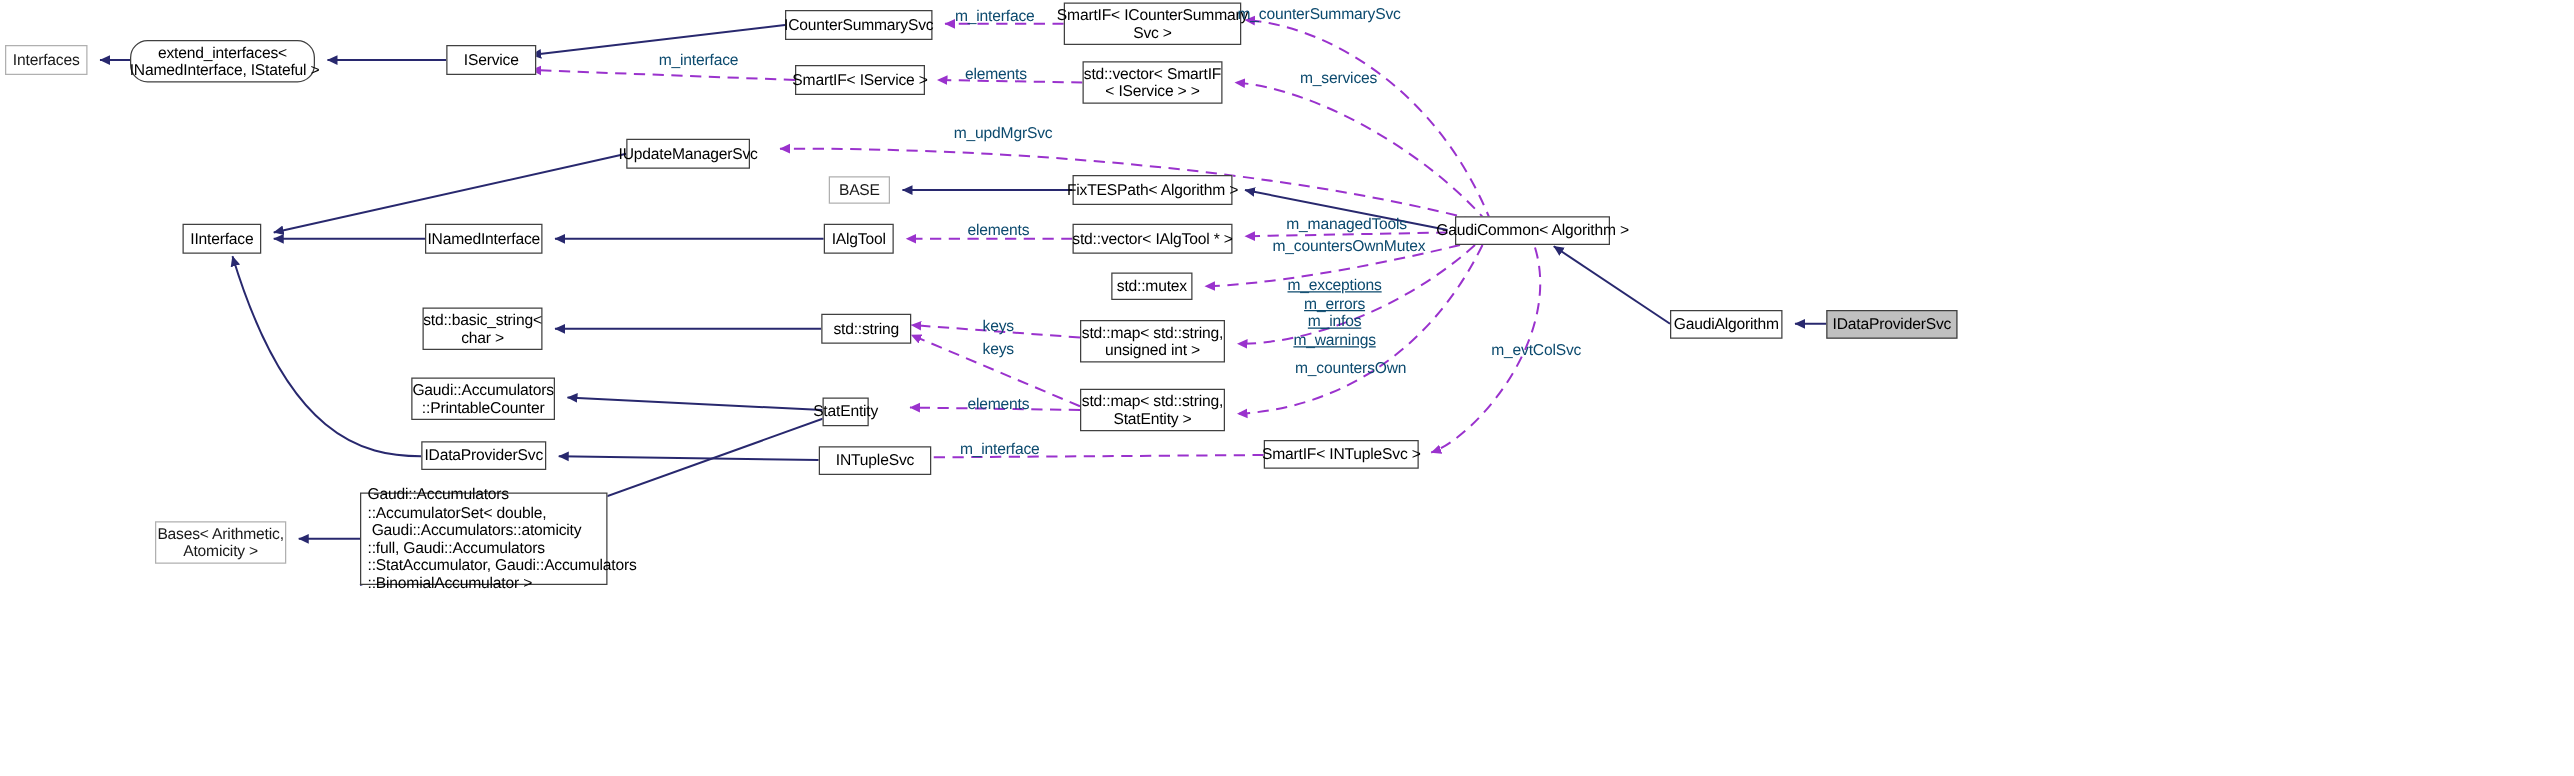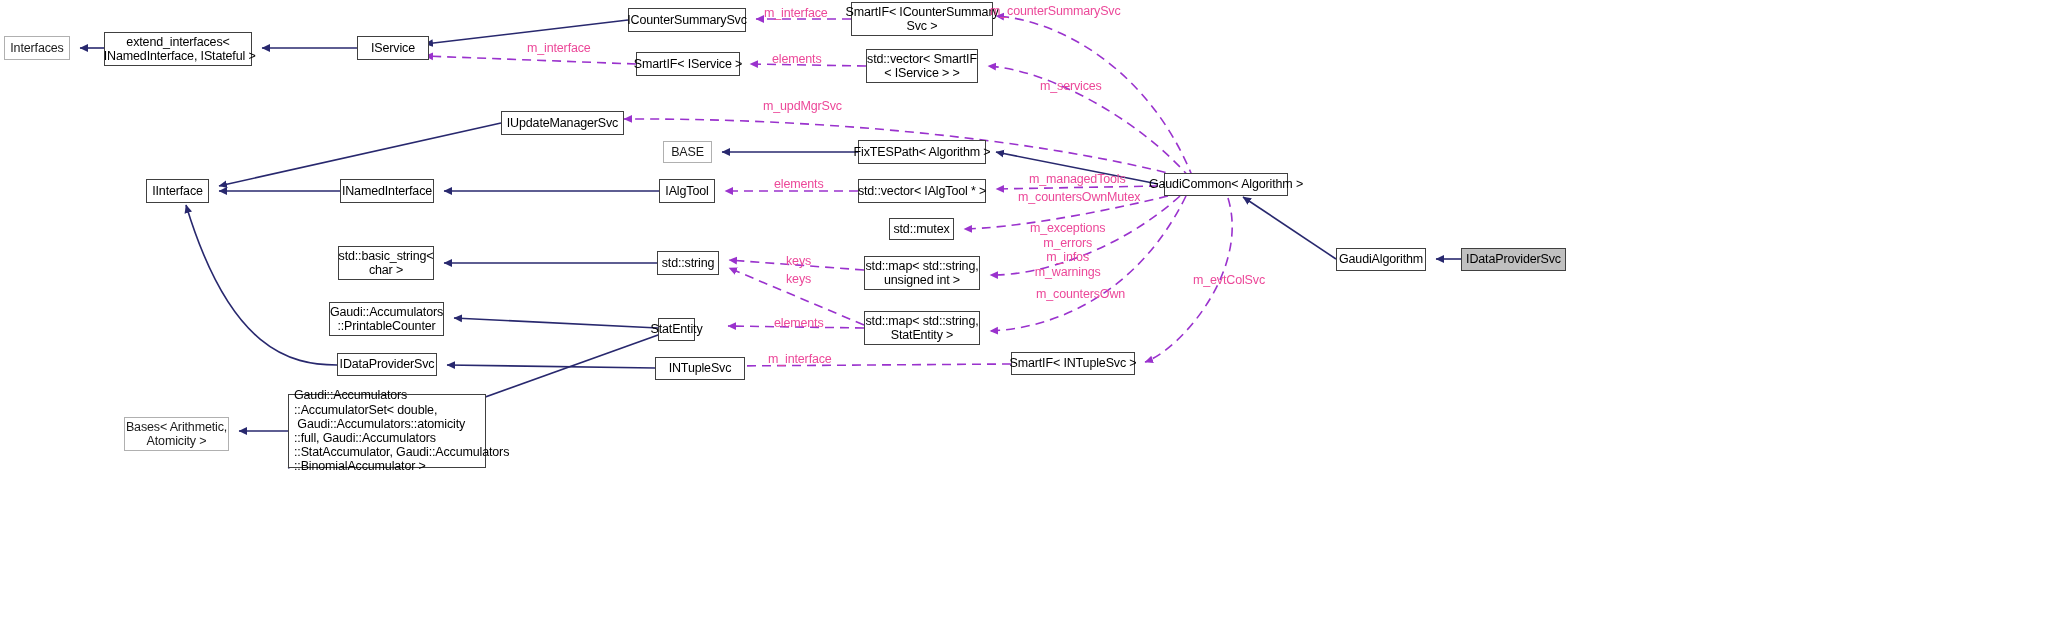--- a/index.html
+++ b/index.html
@@ -49,21 +49,21 @@
   }
   .node.leftalign {
     justify-content: flex-start;
     text-align: left;
     padding-left: 5px;
   }
   .edge-label {
     position: absolute;
     font-size: 12.5px;
     line-height: 14.5px;
-    color: #ec4899;
+    color: #0c4a6e;
     white-space: pre;
     text-align: center;
     letter-spacing: -0.15px;
     z-index: 6;
     background: transparent;
   }
 </style>
 </head>
 <body>
 
@@ -113,57 +113,57 @@
       <path d="M1180,196 C1120,250 1040,276 990,275" marker-end="url(#use-arrow)"></path>
       <path d="M1186,196 C1140,290 1060,328 990,331" marker-end="url(#use-arrow)"></path>
       <path d="M864,328 L728,326" marker-end="url(#use-arrow)"></path>
       <path d="M1011,364 L731,366" marker-end="url(#use-arrow)"></path>
       <path d="M1228,198 C1250,270 1180,350 1145,362" marker-end="url(#use-arrow)"></path>
     </g>
   </svg>
 
   <div class="node thin" style="left:4px;top:36px;width:66px;height:24px;">Interfaces</div>
 
-  <div class="node" style="left:104px;top:32px;width:148px;height:34px;">extend_interfaces&lt;
+  <div class="node" style="left:104px;top:32px;width:148px;height:34px;border-radius:14px;">extend_interfaces&lt;
  INamedInterface, IStateful &gt;</div>
 
   <div class="node" style="left:357px;top:36px;width:72px;height:24px;">IService</div>
 
   <div class="node" style="left:628px;top:8px;width:118px;height:24px;">ICounterSummarySvc</div>
 
   <div class="node" style="left:851px;top:2px;width:142px;height:34px;">SmartIF&lt; ICounterSummary
 Svc &gt;</div>
 
   <div class="node" style="left:636px;top:52px;width:104px;height:24px;">SmartIF&lt; IService &gt;</div>
 
   <div class="node" style="left:866px;top:49px;width:112px;height:34px;">std::vector&lt; SmartIF
 &lt; IService &gt; &gt;</div>
 
-  <div class="node" style="left:501px;top:111px;width:123px;height:24px;">IUpdateManagerSvc</div>
+  <div class="node" style="left:501px;top:111px;width:99px;height:24px;">IUpdateManagerSvc</div>
 
   <div class="node thin" style="left:663px;top:141px;width:49px;height:22px;">BASE</div>
 
   <div class="node" style="left:858px;top:140px;width:128px;height:24px;">FixTESPath&lt; Algorithm &gt;</div>
 
   <div class="node" style="left:146px;top:179px;width:63px;height:24px;">IInterface</div>
 
   <div class="node" style="left:340px;top:179px;width:94px;height:24px;">INamedInterface</div>
 
   <div class="node" style="left:659px;top:179px;width:56px;height:24px;">IAlgTool</div>
 
   <div class="node" style="left:858px;top:179px;width:128px;height:24px;">std::vector&lt; IAlgTool * &gt;</div>
 
   <div class="node" style="left:1164px;top:173px;width:124px;height:23px;">GaudiCommon&lt; Algorithm &gt;</div>
 
   <div class="node" style="left:889px;top:218px;width:65px;height:22px;">std::mutex</div>
 
   <div class="node" style="left:338px;top:246px;width:96px;height:34px;">std::basic_string&lt;
 char &gt;</div>
 
-  <div class="node" style="left:657px;top:251px;width:62px;height:24px;">std::string</div>
+  <div class="node" style="left:657px;top:251px;width:72px;height:24px;">std::string</div>
 
   <div class="node" style="left:864px;top:256px;width:116px;height:34px;">std::map&lt; std::string,
 unsigned int &gt;</div>
 
   <div class="node" style="left:1336px;top:248px;width:90px;height:23px;">GaudiAlgorithm</div>
 
   <div class="node highlight" style="left:1461px;top:248px;width:105px;height:23px;">IDataProviderSvc</div>
 
   <div class="node" style="left:329px;top:302px;width:115px;height:34px;">Gaudi::Accumulators
 ::PrintableCounter</div>
@@ -190,31 +190,31 @@
 ::BinomialAccumulator &gt;</div>
 
   <div class="edge-label" style="left:764px;top:6px;">m_interface</div>
 
   <div class="edge-label" style="left:990px;top:4px;">m_counterSummarySvc</div>
 
   <div class="edge-label" style="left:527px;top:41px;">m_interface</div>
 
   <div class="edge-label" style="left:772px;top:52px;">elements</div>
 
-  <div class="edge-label" style="left:1040px;top:55px;margin-top:24px;">m_services</div>
+  <div class="edge-label" style="left:1040px;top:55px;">m_services</div>
 
   <div class="edge-label" style="left:763px;top:99px;">m_updMgrSvc</div>
 
   <div class="edge-label" style="left:774px;top:177px;">elements</div>
 
   <div class="edge-label" style="left:1029px;top:172px;">m_managedTools</div>
 
   <div class="edge-label" style="left:1018px;top:190px;">m_countersOwnMutex</div>
 
-  <div class="edge-label" style="left:1030px;top:221px;text-align:center;">m_exceptions
+  <div class="edge-label" style="left:1030px;top:221px;text-align:center;text-decoration:underline;">m_exceptions
 m_errors
 m_infos
 m_warnings</div>
 
   <div class="edge-label" style="left:786px;top:254px;">keys</div>
 
   <div class="edge-label" style="left:786px;top:272px;">keys</div>
 
   <div class="edge-label" style="left:1193px;top:273px;">m_evtColSvc</div>
 

